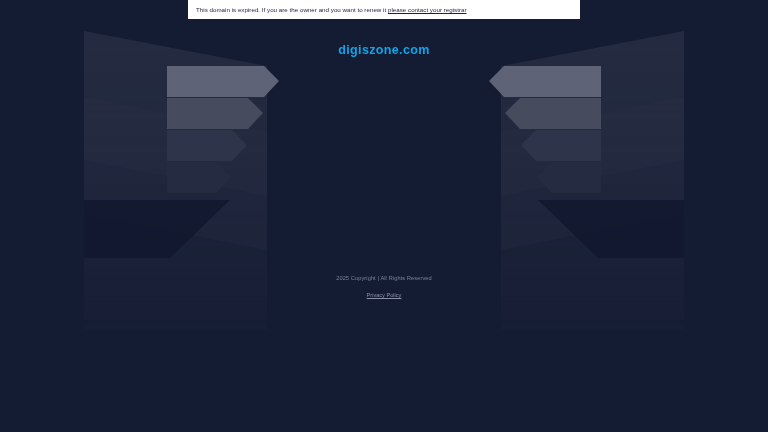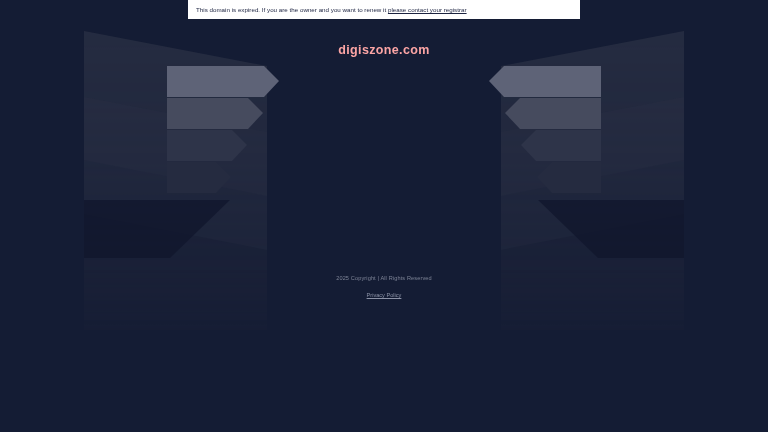--- a/index.html
+++ b/index.html
@@ -80,21 +80,21 @@
 
   .domain-title {
     position: absolute;
     left: 0;
     top: 43px;
     width: 768px;
     text-align: center;
     font-size: 12.5px;
     font-weight: bold;
     letter-spacing: 0.35px;
-    color: #fca5a5;
+    color: #0ea5e9;
   }
 
   .footer {
     position: absolute;
     left: 0;
     top: 274px;
     width: 768px;
     text-align: center;
   }
   .copyright {

